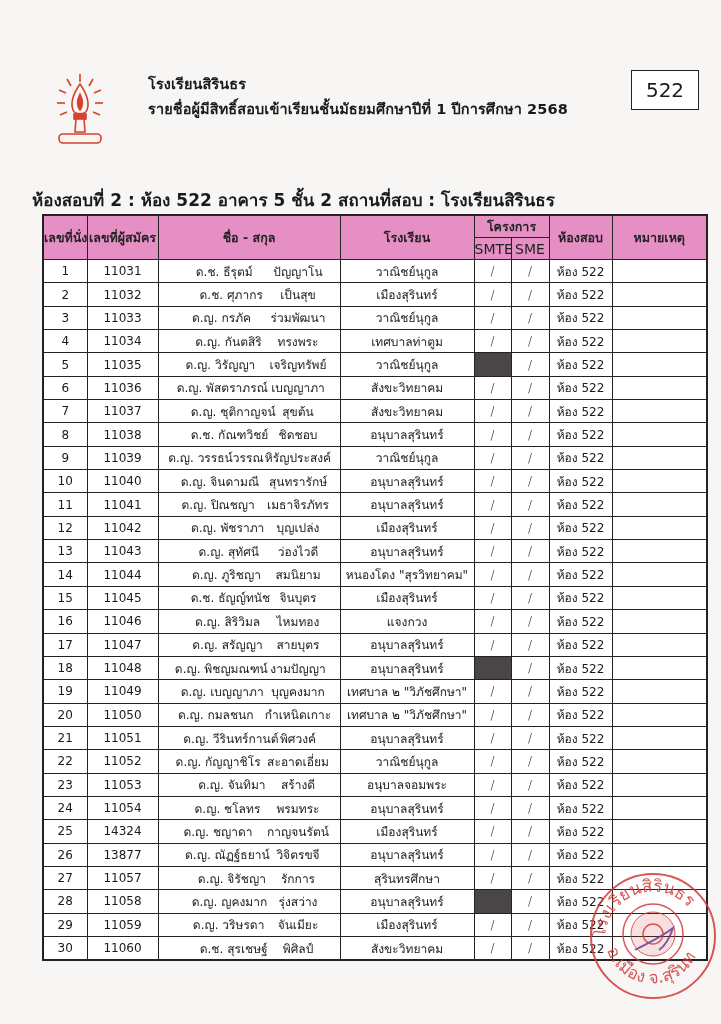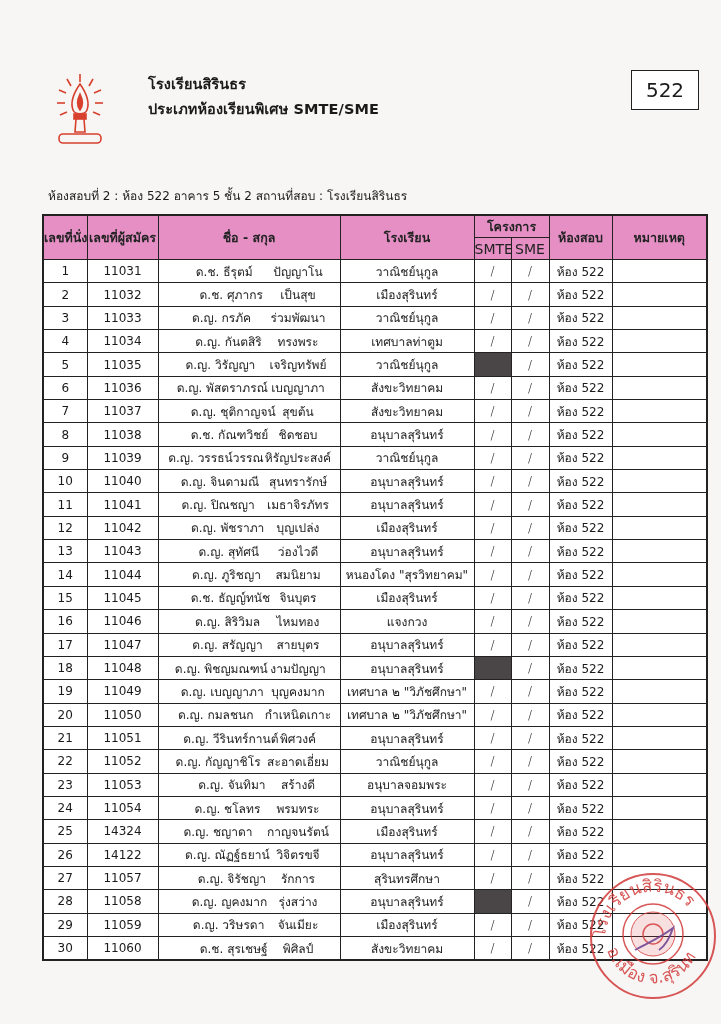--- a/index.html
+++ b/index.html
@@ -12,21 +12,21 @@
   }
   .logo { position:absolute; left:55px; top:70px; width:50px; height:80px; }
   .header { position:absolute; left:148px; top:72px; }
   .header div { font-size:14.5px; line-height:24.5px; font-weight:600; letter-spacing:0.1px; }
   .room-box {
     position:absolute; left:629px; top:70px; width:92px; height:40px; box-sizing:border-box;
     border:1.5px solid #222; background:#fff;
     font-size:20px; font-weight:500; display:flex; align-items:center; justify-content:center;
   }
   .room-box { width:68px; left:631px; }
-  .subtitle { position:absolute; left:48px; top:186px; font-size:12px; font-weight:400; }
+  .subtitle { position:absolute; left:32px; top:186px; font-size:17px; font-weight:700; }
   table.list {
     position:absolute; left:42px; top:214px; width:664px;
     border-collapse:collapse; table-layout:fixed; background:#fff;
     border:2px solid #222;
   }
   table.list th, table.list td {
     border:1px solid #222; padding:0; text-align:center; overflow:hidden; white-space:nowrap;
   }
   table.list th { background:#e58fc5; font-weight:700; font-size:12.5px; color:#222; }
   thead tr.h1 th { height:21px; }
@@ -55,21 +55,21 @@
     <path d="M25 14 C18 24 15 32 18 40 C20 45 30 45 32 40 C35 32 32 24 25 14 Z"></path>
     <path d="M25 24 C22 30 22 36 25 40 C28 36 28 30 25 24 Z" fill="#d8402e"></path>
     <rect x="19" y="44" width="12" height="5" fill="#d8402e"></rect>
     <path d="M21 49 L20 62 L30 62 L29 49"></path>
     <rect x="4" y="64" width="42" height="9" rx="4"></rect>
   </g>
 </svg>
 
 <div class="header">
   <div>โรงเรียนสิรินธร</div>
-  <div>ประเภทห้องเรียนพิเศษ SMTE/SME</div>
+  <div>รายชื่อผู้มีสิทธิ์สอบเข้าเรียนชั้นมัธยมศึกษาปีที่ 1 ปีการศึกษา 2568</div>
 </div>
 
 <div class="room-box">522</div>
 
 <div class="subtitle">ห้องสอบที่ 2 : ห้อง 522 อาคาร 5 ชั้น 2  สถานที่สอบ : โรงเรียนสิรินธร</div>
 
 <table class="list">
   <colgroup>
     <col style="width:44px">
       <col style="width:71px">
@@ -341,21 +341,21 @@
         <td>14324</td>
         <td class="name"><span class="first"><span>ด.ญ.</span> <span>ชญาดา</span></span><span>กาญจนรัตน์</span></td>
         <td>เมืองสุรินทร์</td>
         <td class="check">/</td>
         <td class="check">/</td>
         <td>ห้อง 522</td>
         <td></td>
       </tr>
       <tr>
         <td>26</td>
-        <td>14122</td>
+        <td>13877</td>
         <td class="name"><span class="first"><span>ด.ญ.</span> <span>ณัฏฐ์ธยาน์</span></span><span>วิจิตรขจี</span></td>
         <td>อนุบาลสุรินทร์</td>
         <td class="check">/</td>
         <td class="check">/</td>
         <td>ห้อง 522</td>
         <td></td>
       </tr>
       <tr>
         <td>27</td>
         <td>11057</td>

